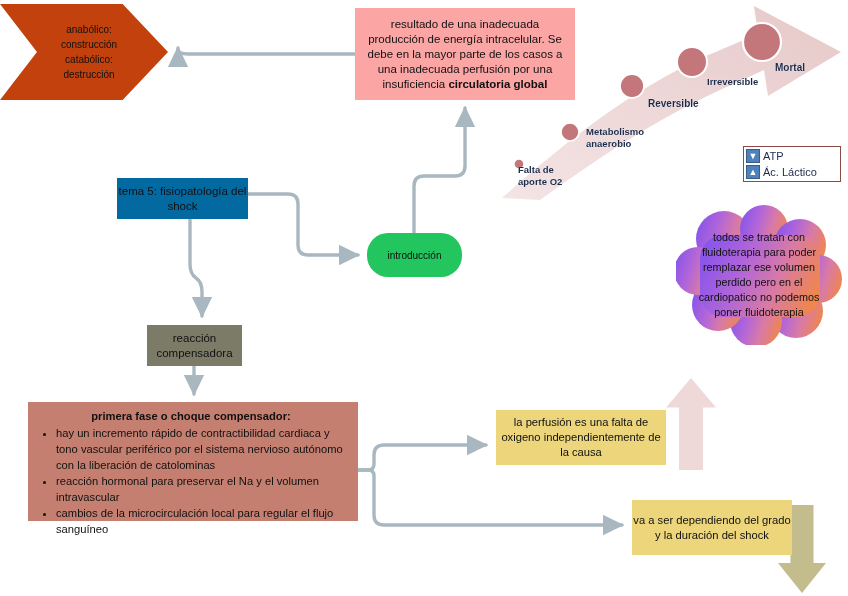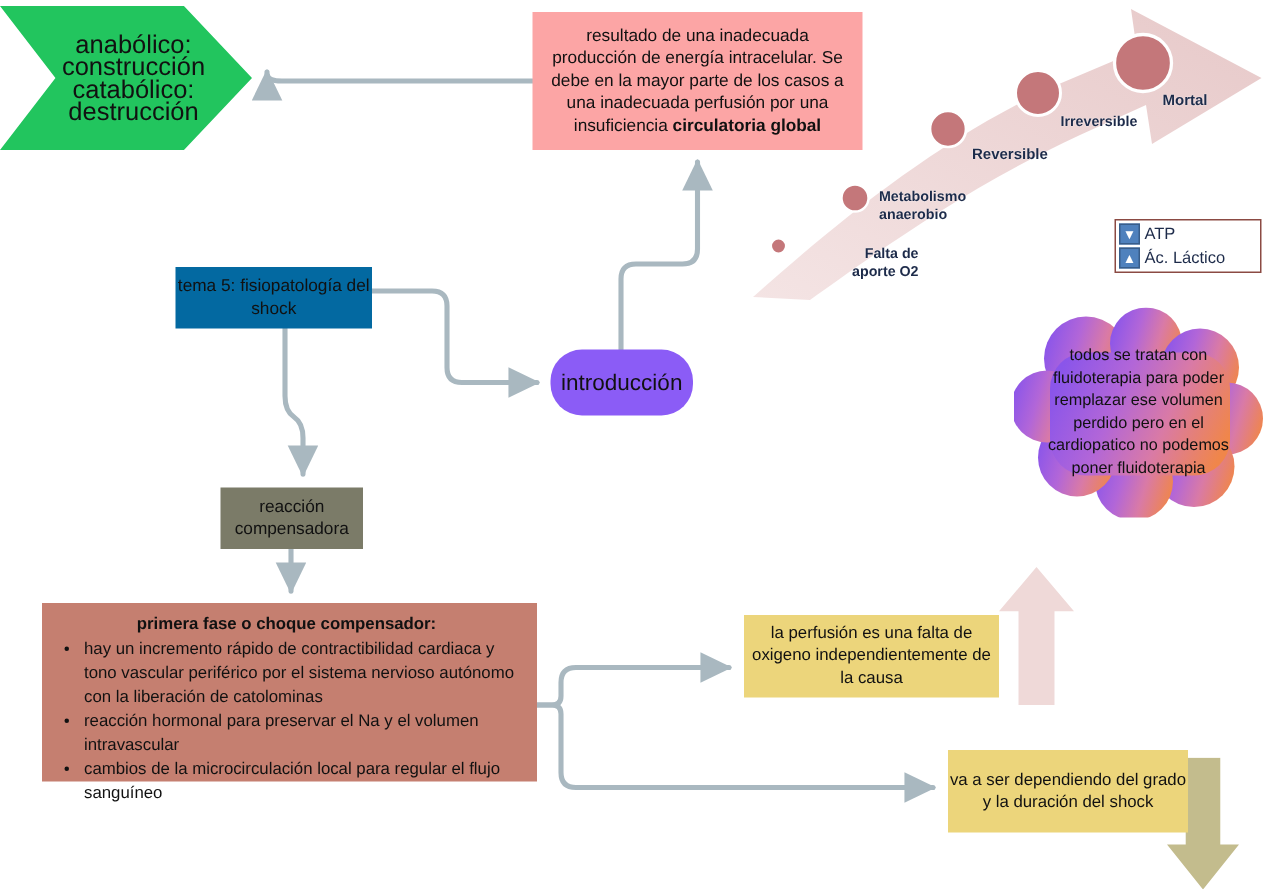--- a/index.html
+++ b/index.html
@@ -11,23 +11,23 @@
     position:relative;
     overflow:hidden;
     color:#111;
   }
   .canvas{position:absolute;left:0;top:0;width:848px;height:596px;}
   .node{position:absolute;box-sizing:border-box;display:flex;align-items:center;justify-content:center;text-align:center;}
 
   
   #chevron{
     left:0px;top:4px;width:168px;height:96px;
-    background:#22c55e;
+    background:#c2410c;
     clip-path:polygon(0% 0%,73% 0%,100% 50%,73% 100%,0% 100%,22% 50%);
-    font-size:17px;line-height:15px;color:#111;
+    font-size:10px;line-height:15px;color:#111;
     padding-left:16px;padding-right:6px;justify-content:center;
   }
   #chevron .txt{white-space:pre-line;}
 
   
   #top-rose{
     left:355px;top:8px;width:220px;height:92px;
     background:#fca5a5;
     font-size:11.5px;line-height:15px;padding:4px 8px;
   }
@@ -36,21 +36,21 @@
 
   
   #tema{
     left:117px;top:178px;width:131px;height:41px;
     background:#0369a1;
     font-size:11.5px;line-height:15px;
   }
   
   #introduccion{
     left:367px;top:233px;width:95px;height:44px;
-    background:#8b5cf6;font-size:15px;border-radius:21px;
+    background:#22c55e;font-size:10px;border-radius:21px;
   }
   #reaccion{
     left:147px;top:325px;width:95px;height:41px;
     background:#7b7b68;font-size:11.5px;line-height:15px;
   }
 
   
   #fase{
     left:28px;top:402px;width:330px;height:119px;
     background:#c57f70;
@@ -78,21 +78,21 @@
     position:absolute;left:778px;top:505px;width:48px;height:88px;
     background:#c3bc8d;
     clip-path:polygon(26% 0%,74% 0%,74% 66%,100% 66%,50% 100%,0% 66%,26% 66%);
   }
 
   
   #swoosh{position:absolute;left:496px;top:0px;width:352px;height:200px;}
 
   
   .stage-label{position:absolute;color:#1d2b4a;font-weight:bold;text-shadow:0 0 1px #fff;}
-  #lb-falta{left:568px;top:164px;font-size:9.5px;line-height:12px;text-align:right;}
+  #lb-falta{left:518px;top:164px;font-size:9.5px;line-height:12px;text-align:left;}
   #lb-metab{left:586px;top:126px;font-size:9.5px;line-height:12px;text-align:left;}
   #lb-rev{left:648px;top:98px;font-size:10px;}
   #lb-irrev{left:707px;top:76px;font-size:9.5px;}
   #lb-mortal{left:775px;top:62px;font-size:10px;}
 
   
   #legend{
     position:absolute;left:743px;top:146px;width:98px;height:36px;
     border:1px solid #8b4a43;background:#ffffff;
     padding:1px 2px;box-sizing:border-box;

